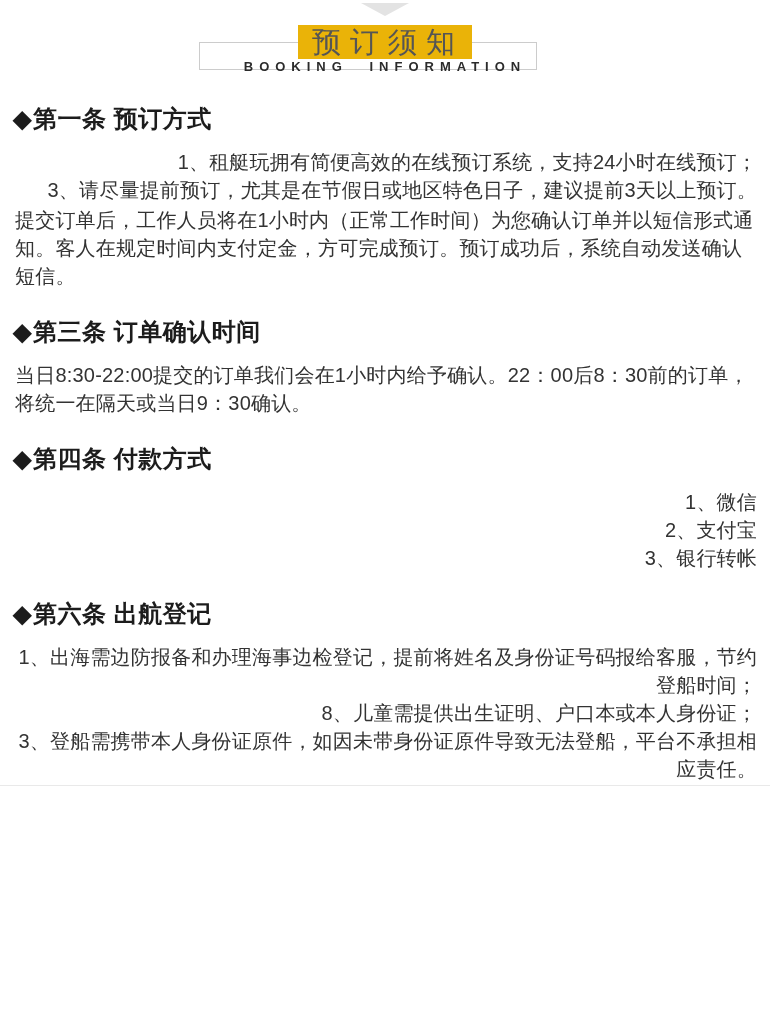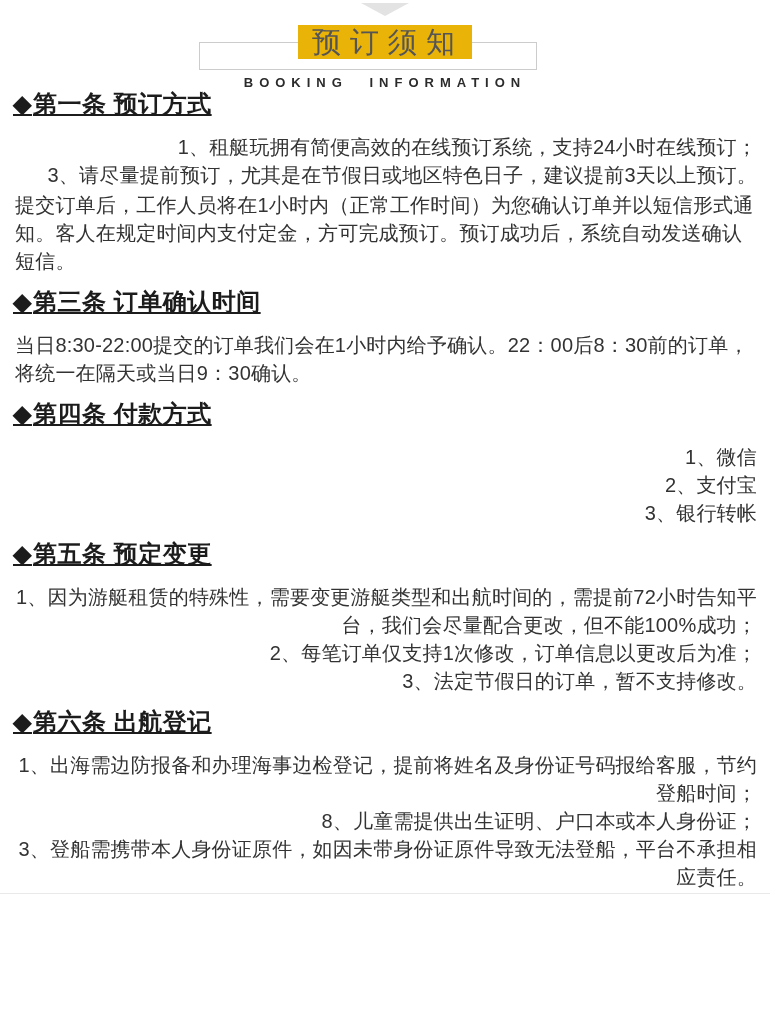--- a/index.html
+++ b/index.html
@@ -36,39 +36,38 @@
     color: #555555;
     font-weight: 400;
     white-space: nowrap;
   }
   .hero-title .cover {
     background: #eab308;
     display: inline-block;
     padding: 0 8px 0 14px;
   }
   .hero-sub {
-    position: absolute; top: 48px; left: 0; width: 100%;
+    position: absolute; top: 32px; left: 0; width: 100%;
     text-align: center;
     font-size: 13px; line-height: 15px;
     letter-spacing: 6px;
     word-spacing: 12px;
     color: #2b2b2b;
     font-weight: bold;
     white-space: nowrap;
   }
 
   main { padding: 0 13px; }
   h2 {
-    margin: 14px 0 16px 0;
+    margin: 29px 0 16px 0;
     font-size: 24px;
     line-height: 26px;
     font-weight: 700;
     color: #1c1c1c;
     letter-spacing: 0.5px;
-    text-decoration: underline;
   }
   h2 .bullet { margin-right: 1px; }
   .txt {
     font-size: 20px;
     line-height: 28px;
     color: #333333;
     letter-spacing: 0.2px;
   }
   p.txt { margin: 2px; }
   .list .txt { margin: 0; text-align: right; }
@@ -113,28 +112,20 @@
 
     <section>
       <h2><span class="bullet">◆</span><span>第四条 付款方式</span></h2>
       <div class="list">
         <div class="txt">1、微信</div>
         <div class="txt">2、支付宝</div>
         <div class="txt">3、银行转帐</div>
       </div>
     </section>
 
-    <section>
-      <h2><span class="bullet">◆</span><span>第五条 预定变更</span></h2>
-      <div class="list">
-        <div class="txt">1、因为游艇租赁的特殊性，需要变更游艇类型和出航时间的，需提前72小时告知平台，我们会尽量配合更改，但不能100%成功；</div>
-        <div class="txt">2、每笔订单仅支持1次修改，订单信息以更改后为准；</div>
-        <div class="txt">3、法定节假日的订单，暂不支持修改。</div>
-      </div>
-    </section>
 
     <section>
       <h2><span class="bullet">◆</span><span>第六条 出航登记</span></h2>
       <div class="list">
         <div class="txt">1、出海需边防报备和办理海事边检登记，提前将姓名及身份证号码报给客服，节约登船时间；</div>
         <div class="txt">8、儿童需提供出生证明、户口本或本人身份证；</div>
         <div class="txt">3、登船需携带本人身份证原件，如因未带身份证原件导致无法登船，平台不承担相应责任。</div>
       </div>
     </section>
 

